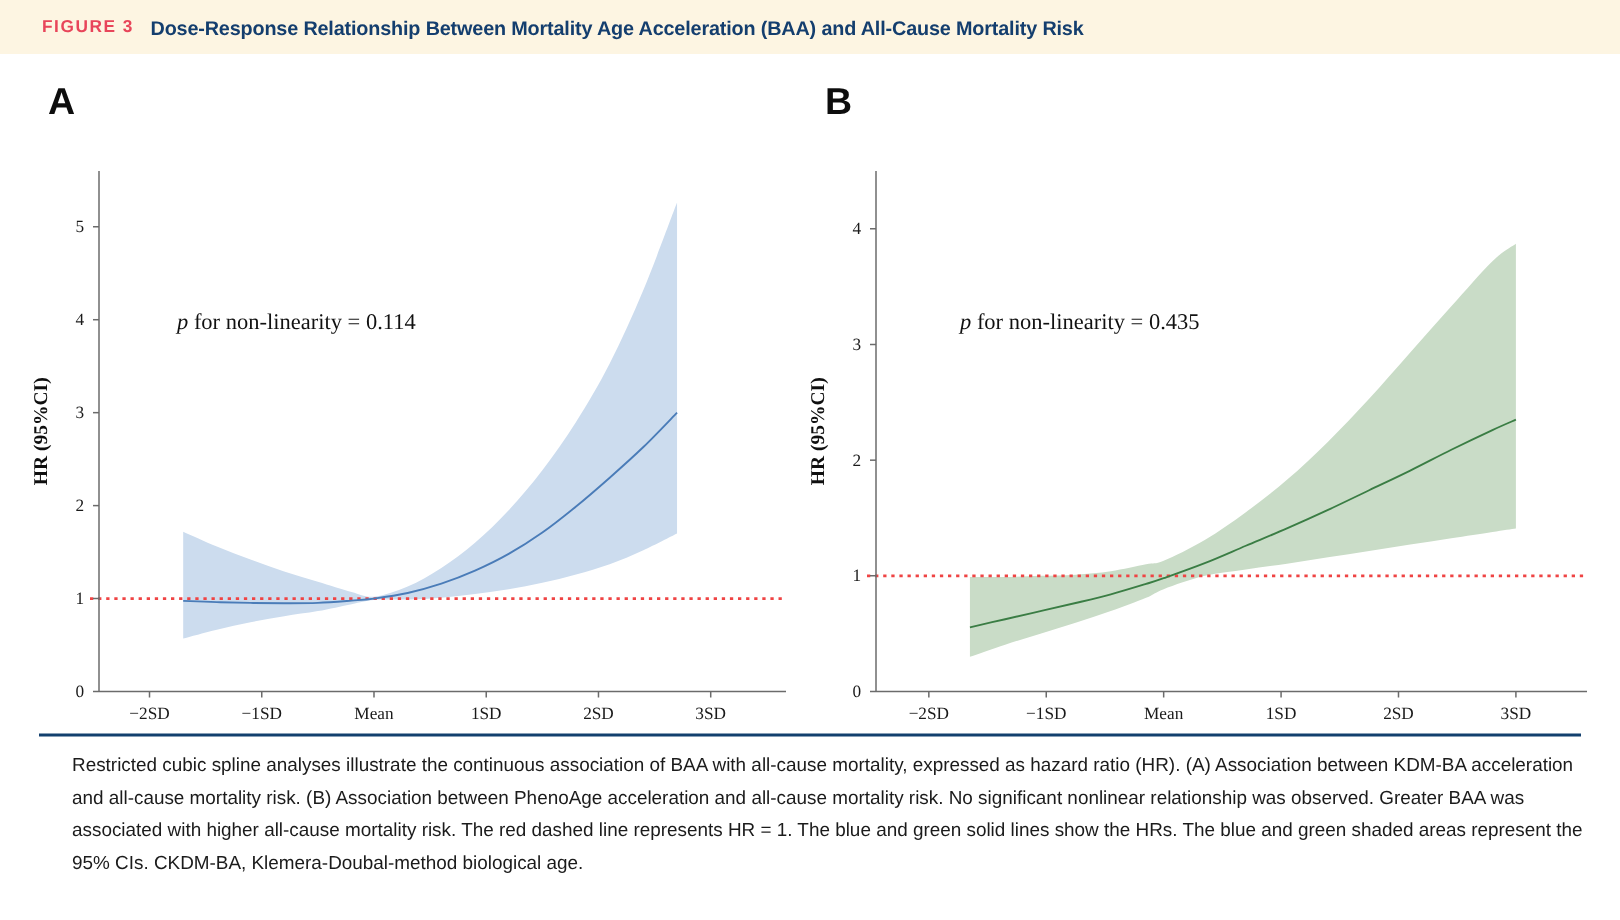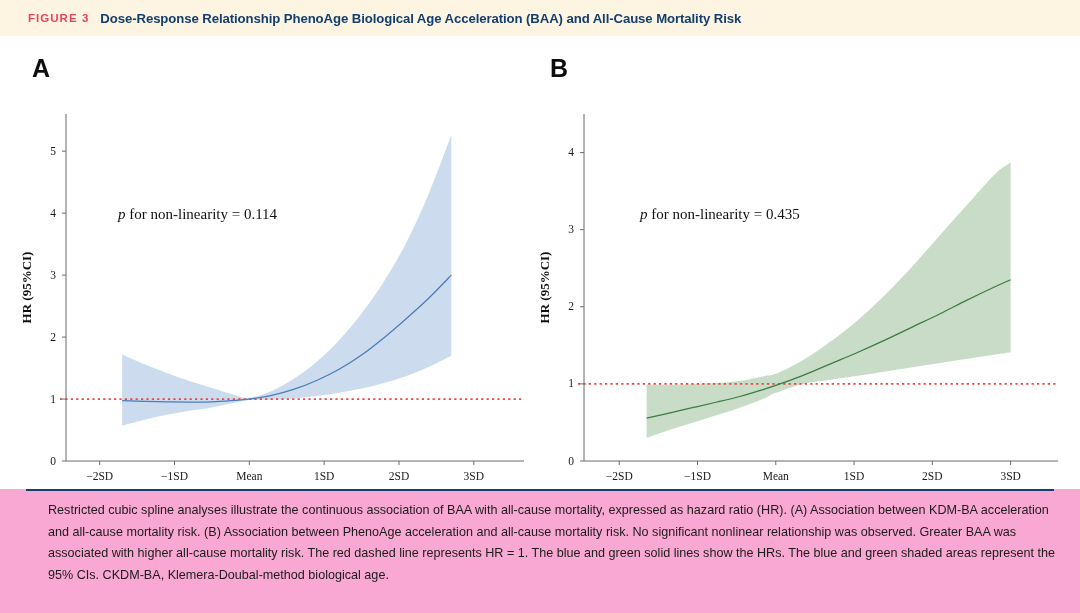--- a/index.html
+++ b/index.html
@@ -2,21 +2,21 @@
 <html><head>
 <meta charset="utf-8">
 <style>
   * { margin:0; padding:0; box-sizing:border-box; }
   html,body { width:1080px; height:613px; }
   body {
     font-family:"Liberation Sans", sans-serif;
     background:#ffffff;
     overflow:hidden;
   }
-  .figure-wrap { width:1080px; height:613px; position:relative; background:#f9a8d4; }
+  .figure-wrap { width:1080px; height:461px; position:relative; background:#fdba74; }
 
   
   .header {
     height:36px;
     background:#fdf5e2;
     display:flex;
     align-items:center;
     padding-left:28px;
     gap:11px;
   }
@@ -79,21 +79,21 @@
     margin-left:20px;
   }
 </style>
 </head>
 <body>
 
 <div class="figure-wrap">
 
   <div class="header">
     <span class="fig-label">FIGURE 3</span>
-    <span class="fig-title">Dose-Response Relationship PhenoAge Biological Age Acceleration (BAA) and All-Cause Mortality Risk</span>
+    <span class="fig-title">Dose-Response Relationship Between Mortality Age Acceleration (BAA) and All-Cause Mortality Risk</span>
   </div>
 
   <div class="plots">
 
     <div class="panel" id="panel-a">
       <span class="panel-letter">A</span>
       <svg class="svg-host" id="svg-a" viewBox="0 0 540 453">
           <path d="M122.12,318.42C125.86,320.07 137.09,325.24 144.57,328.34C152.05,331.43 159.53,334.22 167.02,337.01C174.50,339.80 181.98,342.59 189.47,345.07C196.95,347.54 204.43,349.61 211.91,351.88C219.40,354.15 228.13,357.05 234.36,358.70C240.60,360.35 243.09,362.42 249.33,361.80C255.56,361.18 264.29,358.18 271.78,354.98C279.26,351.78 286.74,347.44 294.22,342.59C301.71,337.73 309.19,332.26 316.67,325.86C324.16,319.45 331.64,312.22 339.12,304.17C346.60,296.11 354.09,287.34 361.57,277.52C369.05,267.71 376.53,257.18 384.02,245.30C391.50,233.43 398.98,220.93 406.47,206.27C413.95,191.60 421.43,175.18 428.91,157.31C436.40,139.45 447.62,108.78 451.36,99.07 L451.36,319.66C447.62,321.52 436.40,327.41 428.91,330.81C421.43,334.22 413.95,337.42 406.47,340.11C398.98,342.79 391.50,344.86 384.02,346.93C376.53,348.99 369.05,350.85 361.57,352.50C354.09,354.15 346.60,355.60 339.12,356.84C331.64,358.08 324.16,359.01 316.67,359.94C309.19,360.87 301.71,361.80 294.22,362.42C286.74,363.04 279.26,363.40 271.78,363.66C264.29,363.91 255.56,363.45 249.33,363.97C243.09,364.48 240.60,365.51 234.36,366.75C228.13,367.99 219.40,370.06 211.91,371.40C204.43,372.74 196.95,373.57 189.47,374.81C181.98,376.05 174.50,377.34 167.02,378.84C159.53,380.33 152.05,381.99 144.57,383.79C137.09,385.60 125.86,388.70 122.12,389.68 Z" fill="#ccdcee" stroke="none"></path>
           <line x1="60" x2="524" y1="363.0357142857143" y2="363.0357142857143" stroke="#ef4444" stroke-width="1.8" stroke-dasharray="2.2,3.2" stroke-linecap="butt"></line>
           <path d="M122.12,364.58C125.86,364.72 137.09,365.16 144.57,365.39C152.05,365.62 159.53,365.82 167.02,365.95C174.50,366.07 181.98,366.14 189.47,366.13C196.95,366.12 204.43,366.18 211.91,365.89C219.40,365.60 228.13,364.87 234.36,364.40C240.60,363.92 243.09,363.88 249.33,363.04C255.56,362.19 264.29,360.97 271.78,359.32C279.26,357.67 286.74,355.60 294.22,353.12C301.71,350.64 309.19,347.75 316.67,344.45C324.16,341.14 331.64,337.53 339.12,333.29C346.60,329.06 354.09,324.31 361.57,319.04C369.05,313.77 376.53,307.78 384.02,301.69C391.50,295.60 398.98,289.09 406.47,282.48C413.95,275.87 421.43,269.26 428.91,262.03C436.40,254.80 447.62,242.93 451.36,239.11" fill="none" stroke="#4a7cb8" stroke-width="1.25" stroke-linejoin="round"></path>

